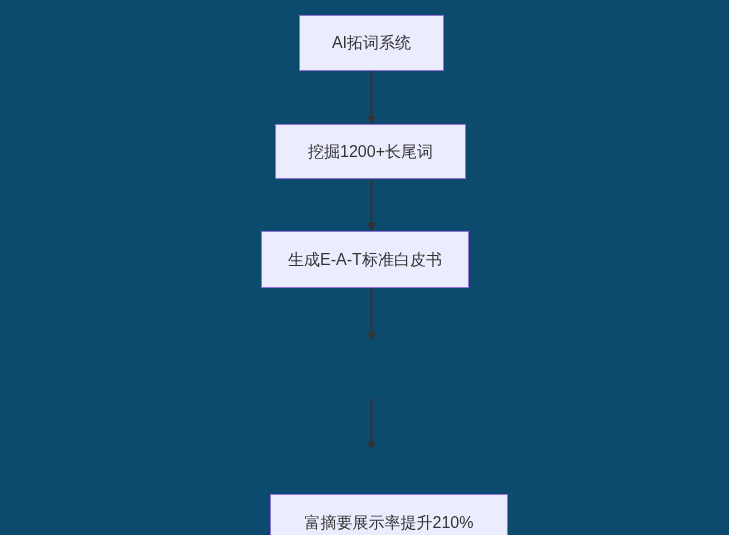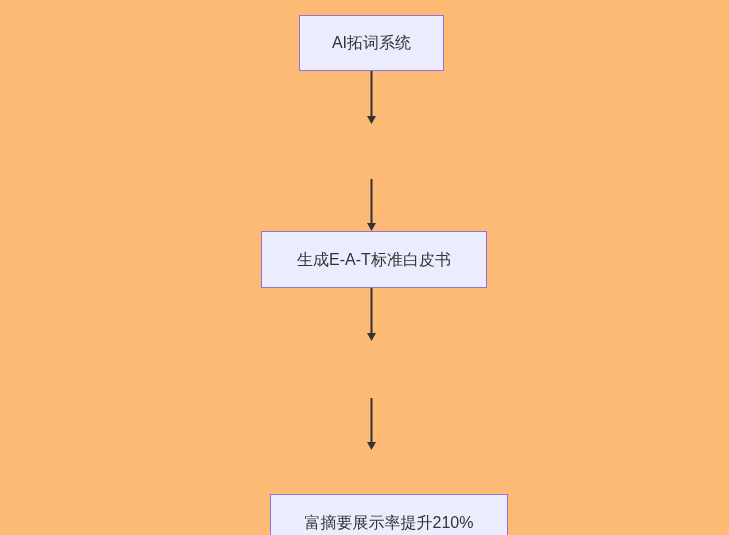--- a/index.html
+++ b/index.html
@@ -6,21 +6,21 @@
     margin: 0;
     padding: 0;
   }
   body {
     font-family: "Liberation Sans", "DejaVu Sans", sans-serif;
   }
   .canvas {
     position: relative;
     width: 729px;
     height: 535px;
-    background: #fdba74;
+    background: #0c4a6e;
     overflow: hidden;
   }
   .flow-node {
     position: absolute;
     box-sizing: border-box;
     background: #ECECFF;
     border: 1px solid #9370DB;
     color: #333333;
     font-size: 16px;
     display: flex;
@@ -37,21 +37,21 @@
     pointer-events: none;
   }
   .edge svg {
     display: block;
     width: 100%;
     height: 100%;
   }
   
   #node-0 { left: 299px; top: 15px;  width: 145px; height: 56px; }
   #node-1 { left: 275px; top: 124px; width: 191px; height: 55px; }
-  #node-2 { left: 261px; top: 231px; width: 226px; height: 57px; }
+  #node-2 { left: 261px; top: 231px; width: 208px; height: 57px; }
   #node-3 { left: 264px; top: 341px; width: 216px; height: 57px; }
   #node-4 { left: 270px; top: 450px; width: 238px; height: 57px; margin-top: 44px; }
   
   #edge-0 { top: 71px;  height: 53px; }
   #edge-1 { top: 179px; height: 52px; }
   #edge-2 { top: 288px; height: 53px; }
   #edge-3 { top: 398px; height: 52px; }
 </style>
 </head>
 <body>
@@ -62,20 +62,23 @@
     <span>AI拓词系统</span>
   </div>
 
   <div class="edge" id="edge-0">
     <svg viewBox="0 0 15 53">
       <line x1="7.5" y1="0" x2="7.5" y2="46" stroke="#333333" stroke-width="2"></line>
       <polygon points="3,45 12,45 7.5,53" fill="#333333"></polygon>
     </svg>
   </div>
 
+  <div class="flow-node" id="node-1">
+    <span>挖掘1200+长尾词</span>
+  </div>
 
   <div class="edge" id="edge-1">
     <svg viewBox="0 0 15 52">
       <line x1="7.5" y1="0" x2="7.5" y2="45" stroke="#333333" stroke-width="2"></line>
       <polygon points="3,44 12,44 7.5,52" fill="#333333"></polygon>
     </svg>
   </div>
 
   <div class="flow-node" id="node-2">
     <span>生成E-A-T标准白皮书</span>

